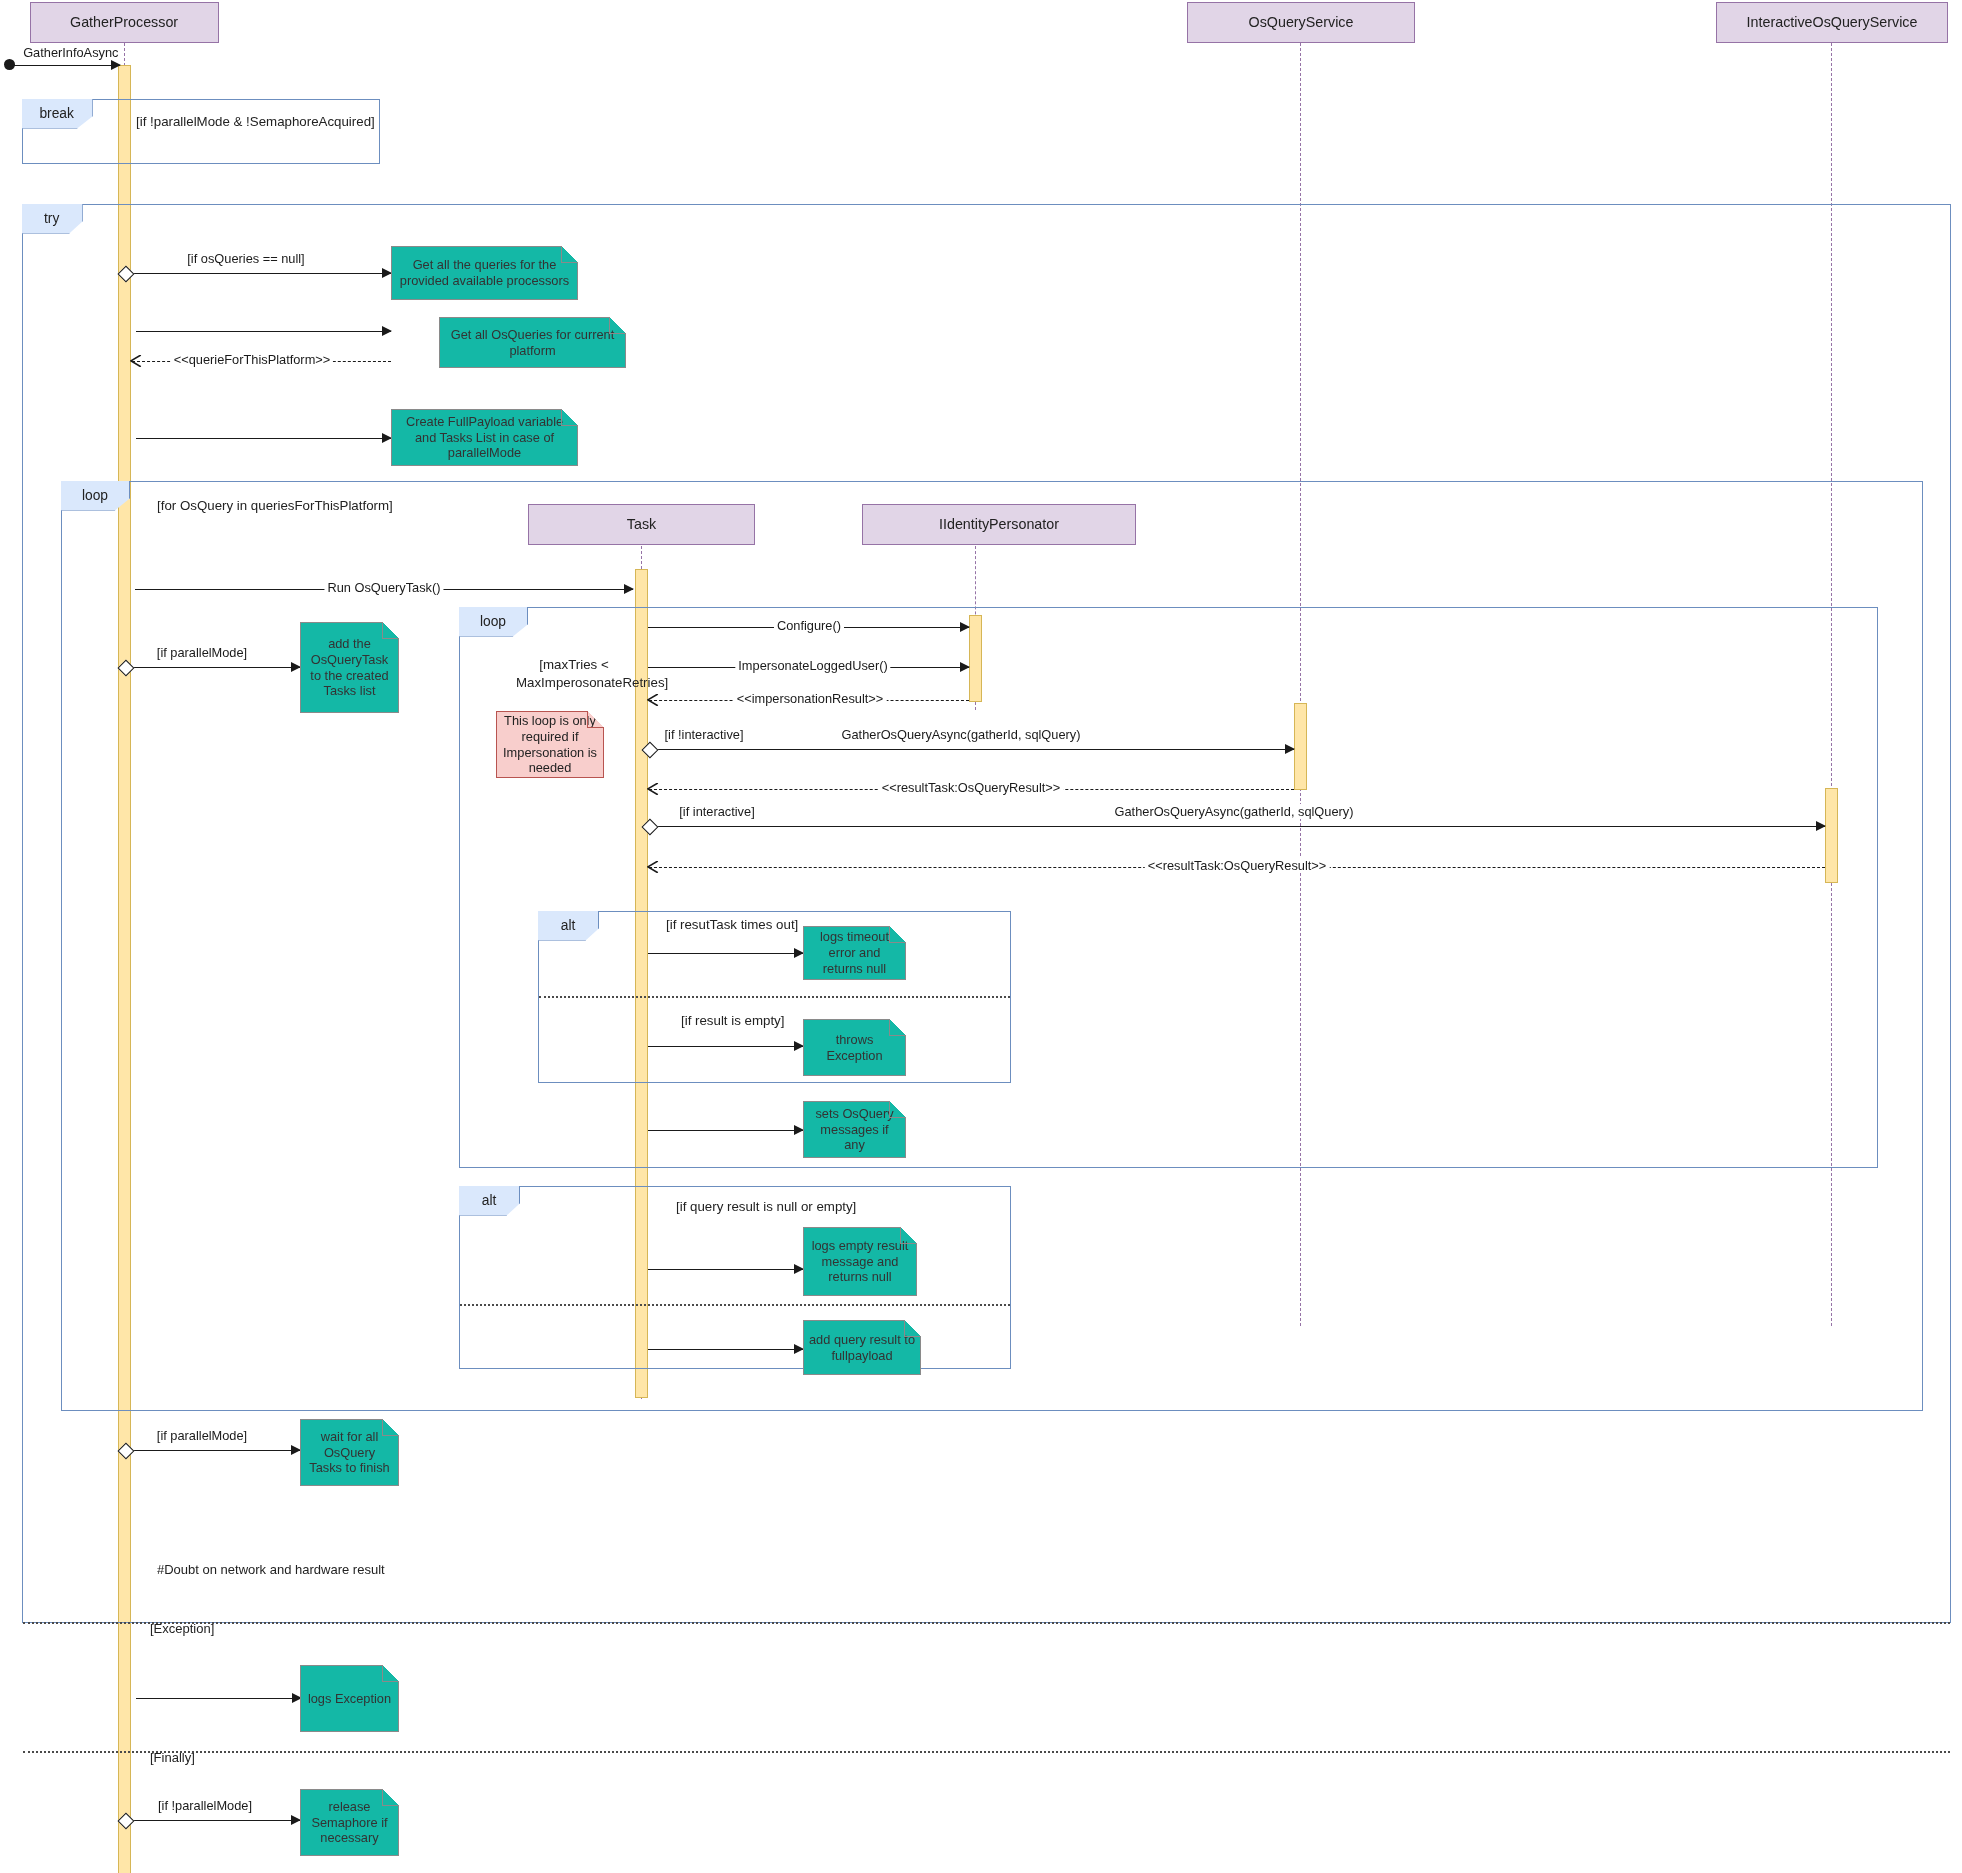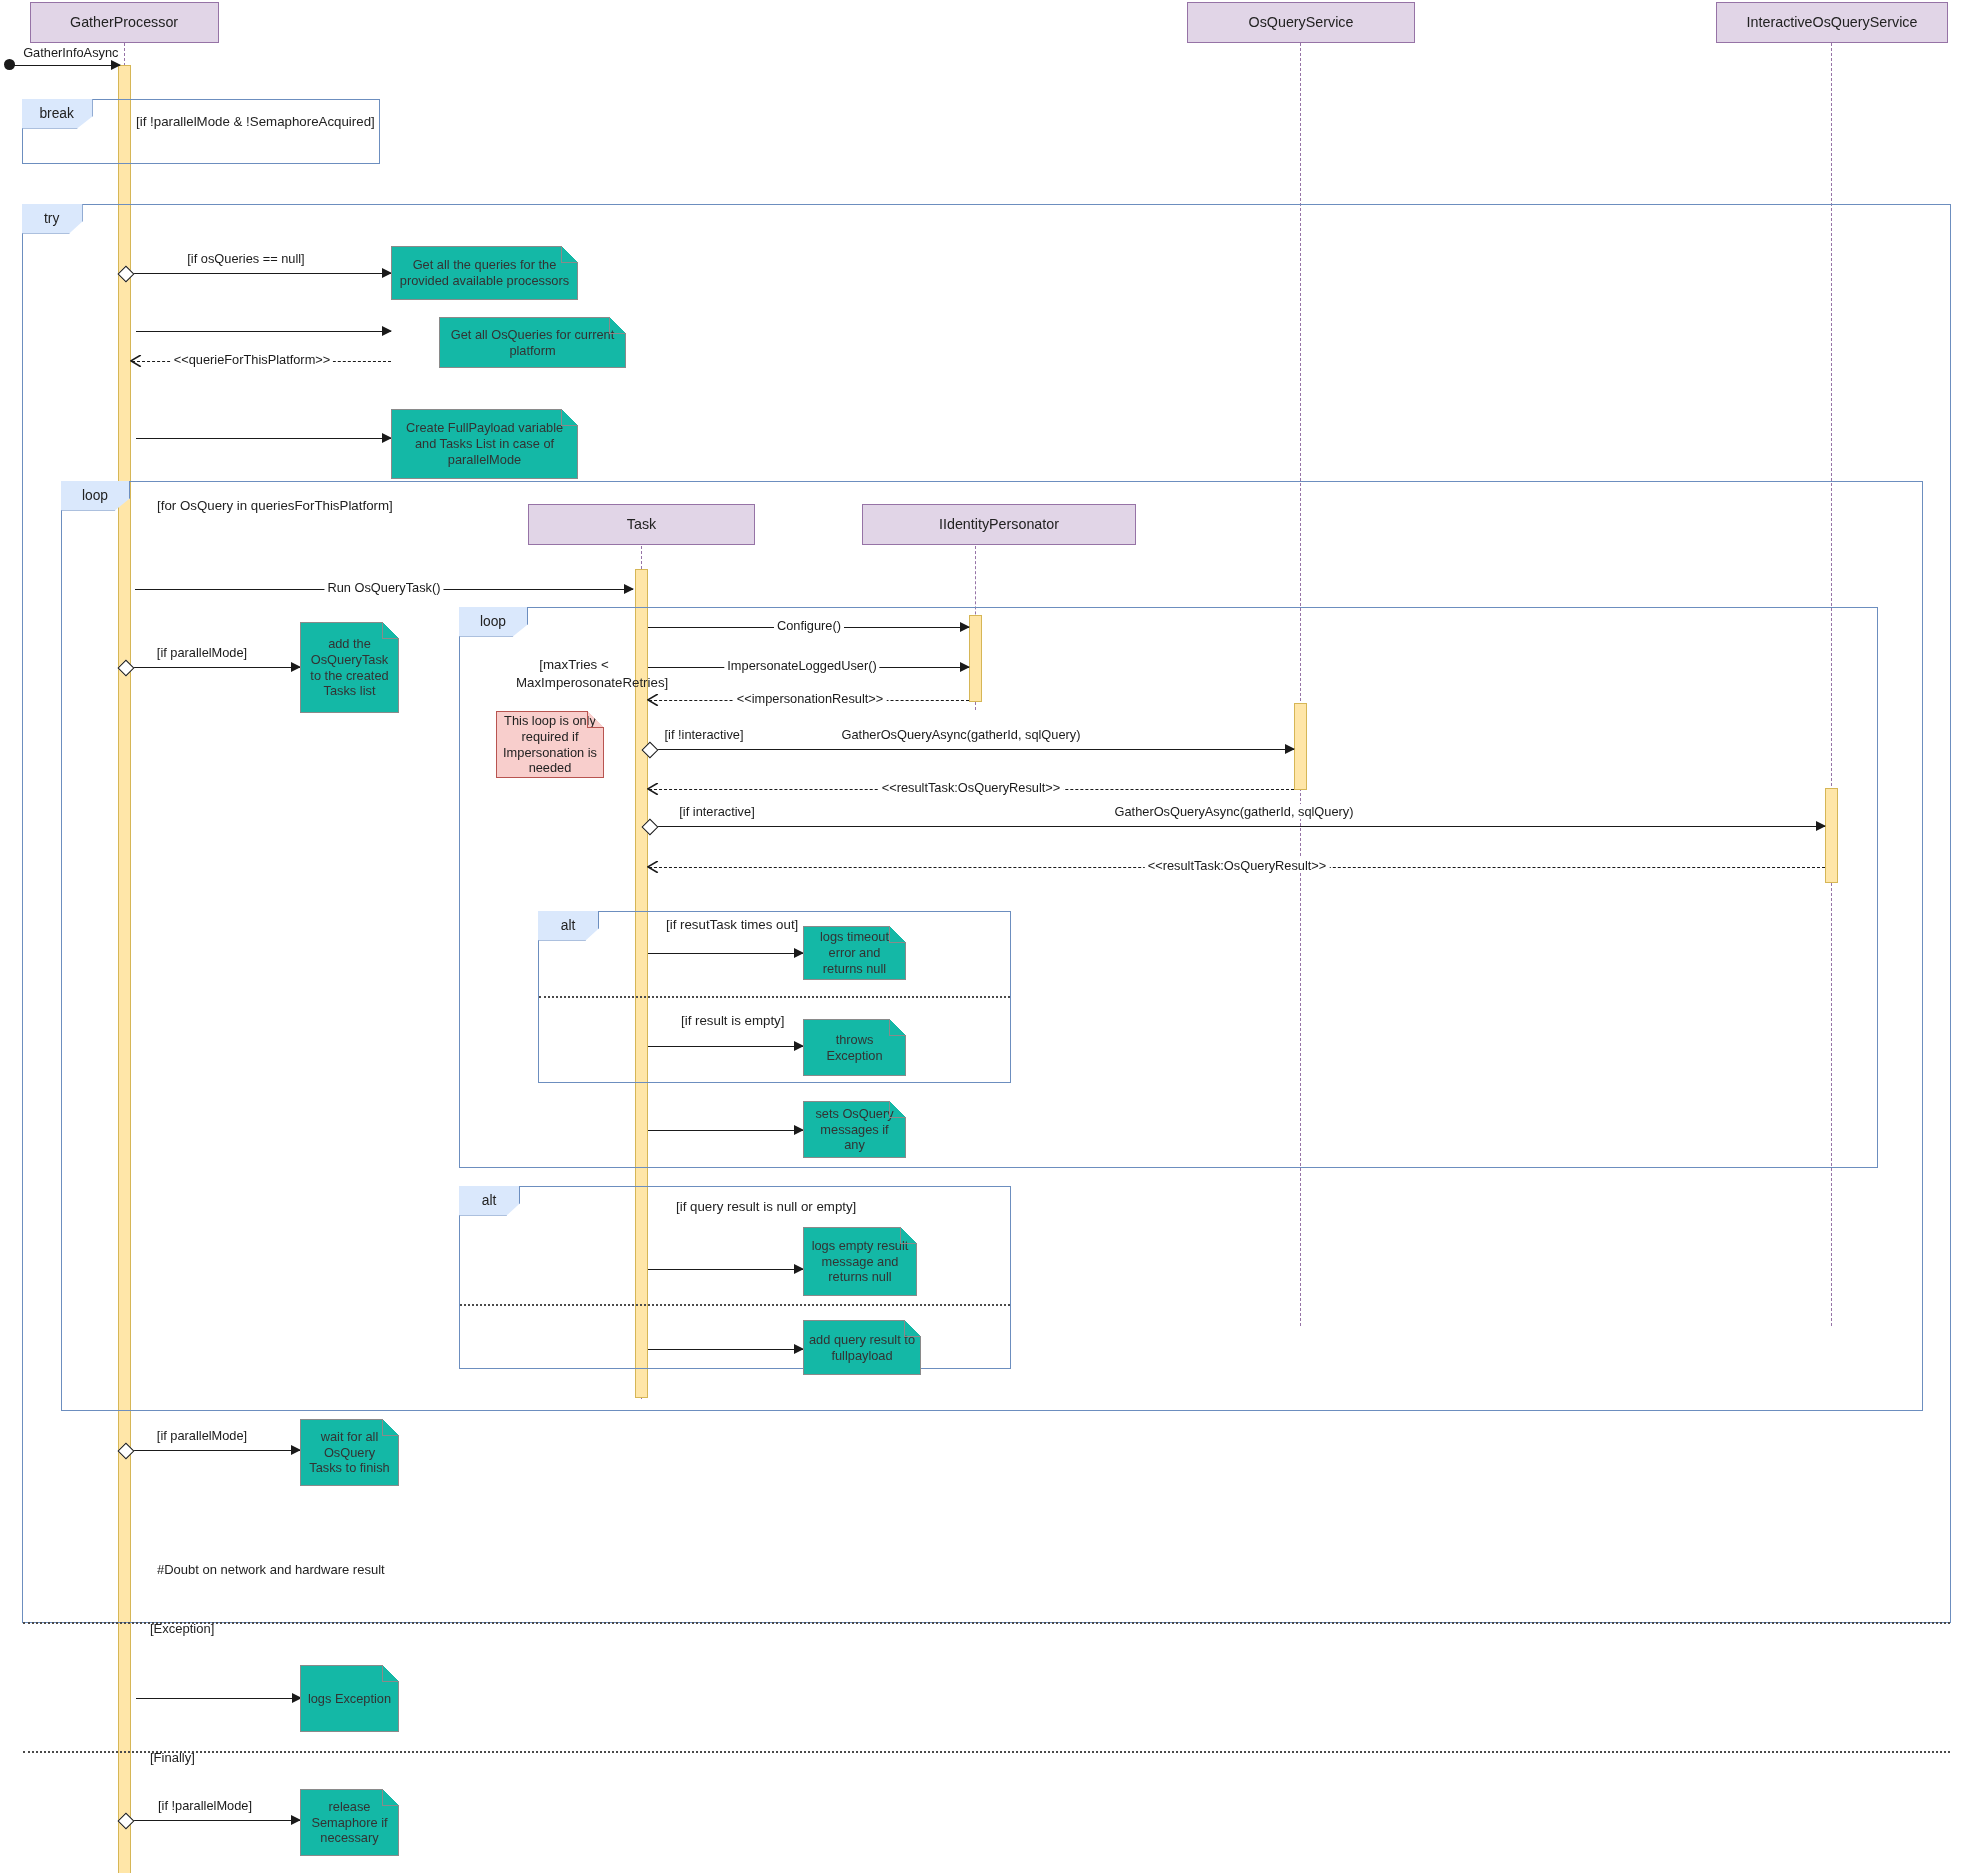--- a/index.html
+++ b/index.html
@@ -158,21 +158,21 @@
           <polyline points="11,0 1,6 11,12" fill="none" stroke="#1a1a1a" stroke-width="1.6"></polyline>
         </svg>
     </div>
     <div class="msg-label" style="left:120px;top:-8.9px;">&lt;&lt;querieForThisPlatform&gt;&gt;</div>
   </div>
 
   <div class="msg" style="left:136px;top:438px;width:255px;">
     <div class="line"></div>
     <div class="arrowhead right"></div>
   </div>
-  <div class="note" style="left:391px;top:409px;width:187px;height:70px;">
+  <div class="note" style="left:391px;top:409px;width:187px;height:57px;">
     <div class="fold"></div>
     <span>Create FullPayload variable and Tasks List in case of parallelMode</span>
   </div>
 
   <div class="frame" style="left:61px;top:481px;width:1862px;height:930px;"></div>
   <div class="frame-label" style="left:61px;top:481px;width:69px;height:29.6px;">
     <span>loop</span>
   </div>
   <div class="frame-cond" style="left:157px;top:498px;">[for OsQuery in queriesForThisPlatform]</div>
 
@@ -208,21 +208,21 @@
 
   <div class="msg" style="left:648px;top:627px;width:321px;">
     <div class="line"></div>
     <div class="arrowhead right"></div>
     <div class="msg-label" style="left:161px;top:-8.9px;">Configure()</div>
   </div>
 
   <div class="msg" style="left:648px;top:667px;width:321px;">
     <div class="line"></div>
     <div class="arrowhead right"></div>
-    <div class="msg-label" style="left:154px;top:-8.9px;text-align:center;">ImpersonateLoggedUser()</div>
+    <div class="msg-label" style="left:165px;top:-8.9px;text-align:center;">ImpersonateLoggedUser()</div>
   </div>
 
   <div class="msg dashed" style="left:649px;top:700px;width:320px;">
     <div class="line"></div>
     <div class="arrowopen left" style="left:-2px;">
       <svg width="11.8" height="11.8" viewBox="0 0 12 12">
           <polyline points="11,0 1,6 11,12" fill="none" stroke="#1a1a1a" stroke-width="1.6"></polyline>
         </svg>
     </div>
     <div class="msg-label" style="left:161px;top:-8.9px;">&lt;&lt;impersonationResult&gt;&gt;</div>

